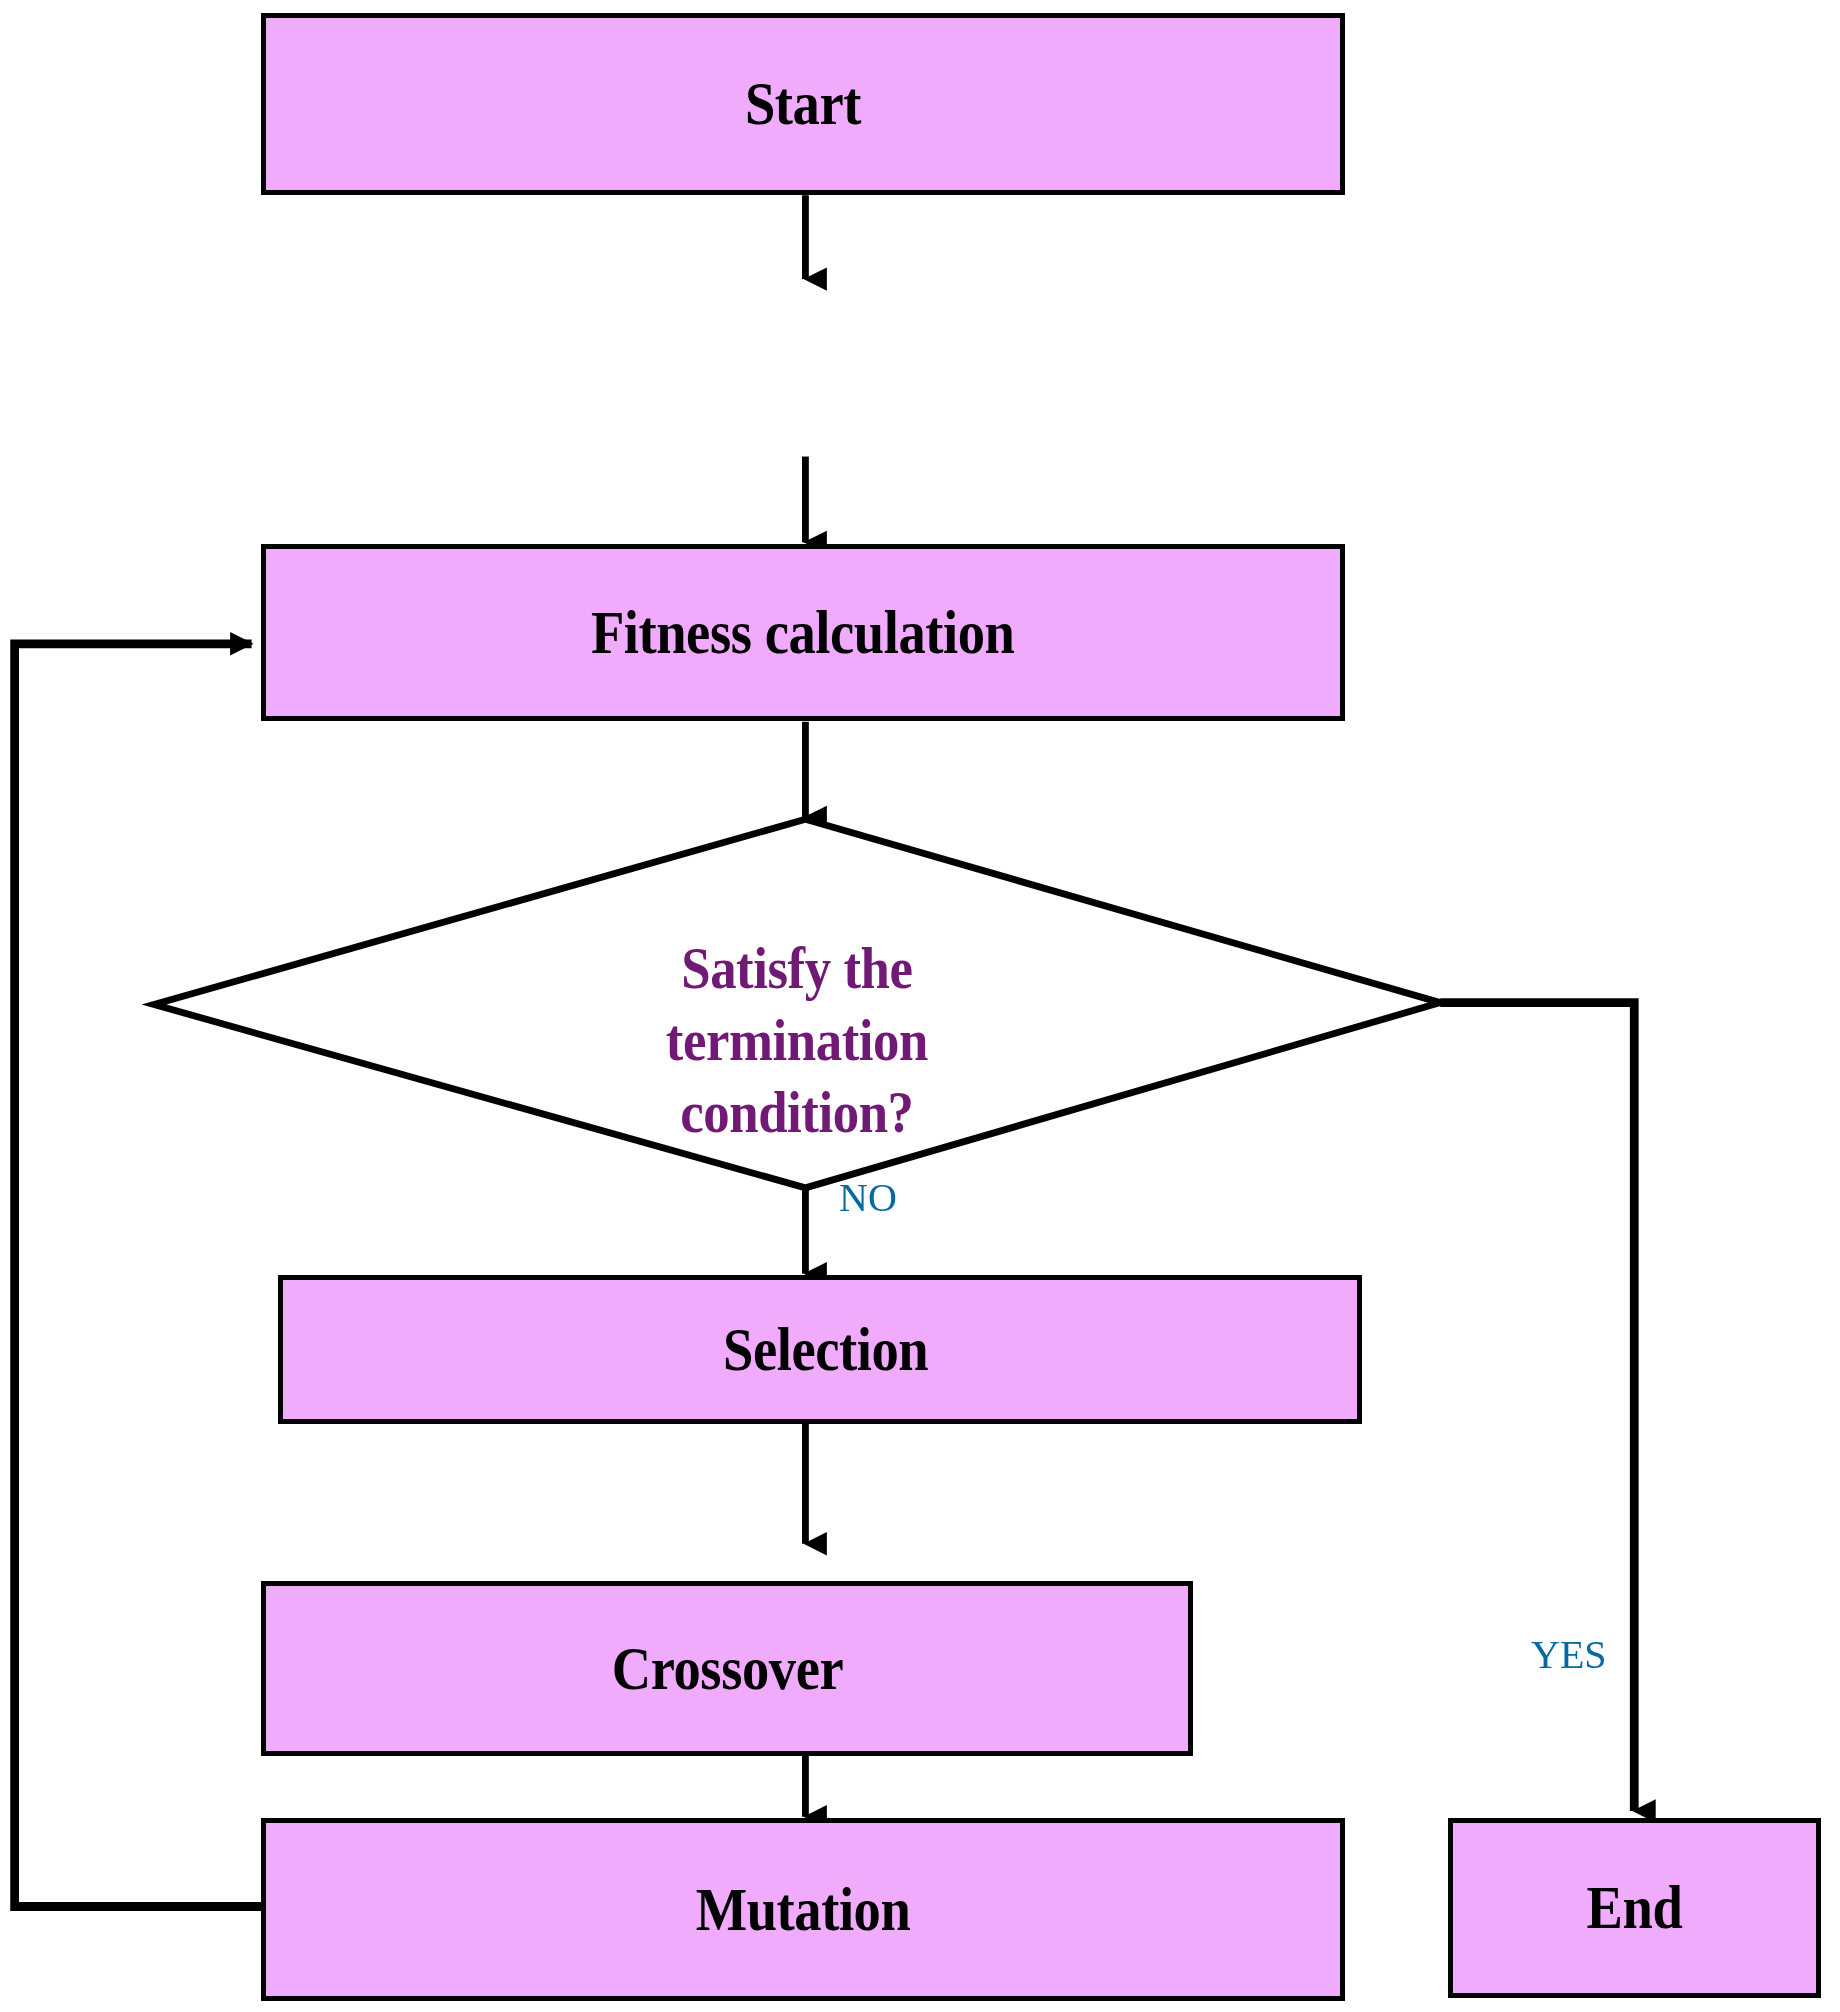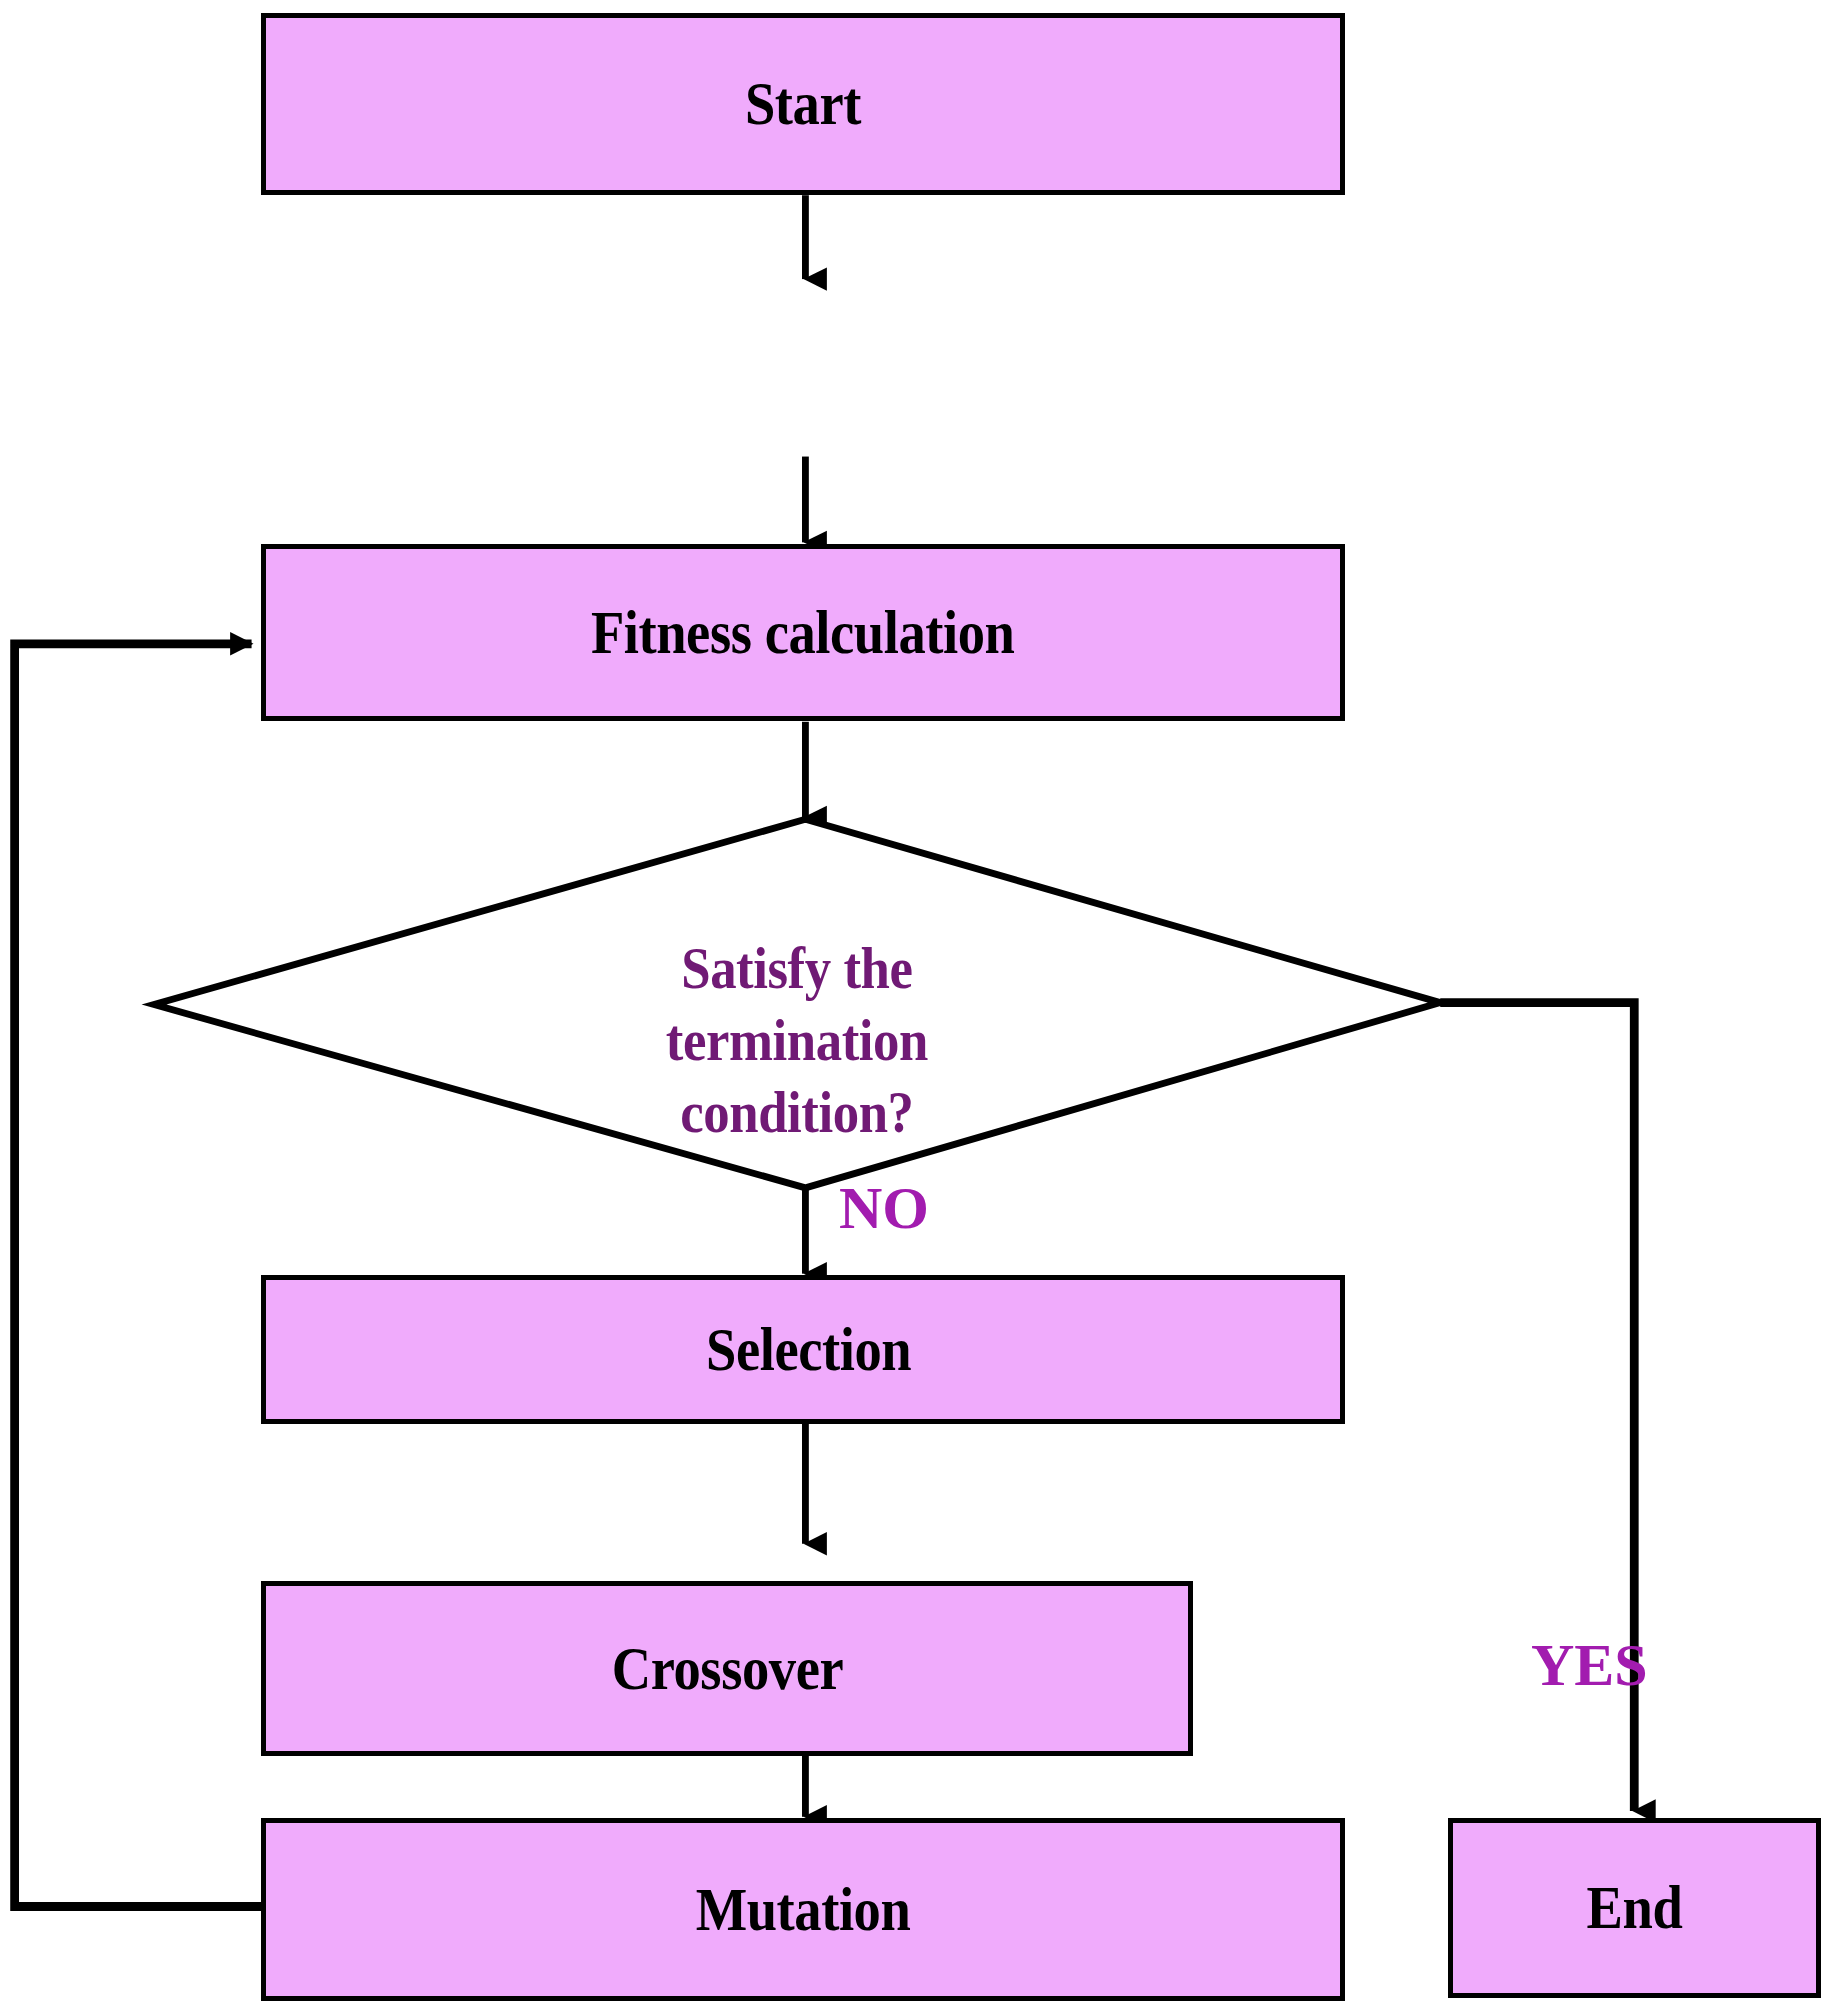--- a/index.html
+++ b/index.html
@@ -52,23 +52,23 @@
     line-height: 1.20;
     letter-spacing: -0.5px;
     white-space: pre-line;
   }
   .decision-label span {
     display: inline-block;
     transform: scaleX(0.88);
   }
   .edge-label {
     position: absolute;
-    font-weight: bold;
-    color: #a21caf;
-    font-size: 60px;
+    font-weight: normal;
+    color: #0369a1;
+    font-size: 40px;
     line-height: 1;
     letter-spacing: 0px;
   }
   .conn {
     position: absolute;
     left: 0;
     top: 0;
     width: 1840px;
     height: 2013px;
     pointer-events: none;
@@ -118,21 +118,21 @@
   </div>
 
   <div class="decision-wrap" style="left:154px; top:819px; width:1286px; height:369px;">
     <div class="decision-label">
       <span>Satisfy the
 termination
 condition?</span>
     </div>
   </div>
 
-  <div class="node" style="left:261px; top:1275px; width:1084px; height:149px;padding-left:11px;">
+  <div class="node" style="left:278px; top:1275px; width:1084px; height:149px;padding-left:11px;">
     <div class="node-label">Selection</div>
   </div>
 
   <div class="node" style="left:261px; top:1545px; width:932px; height:175px;margin-top:36px;">
     <div class="node-label">Crossover</div>
   </div>
 
   <div class="node" style="left:261px; top:1818px; width:1084px; height:183px;">
     <div class="node-label">Mutation</div>
   </div>

